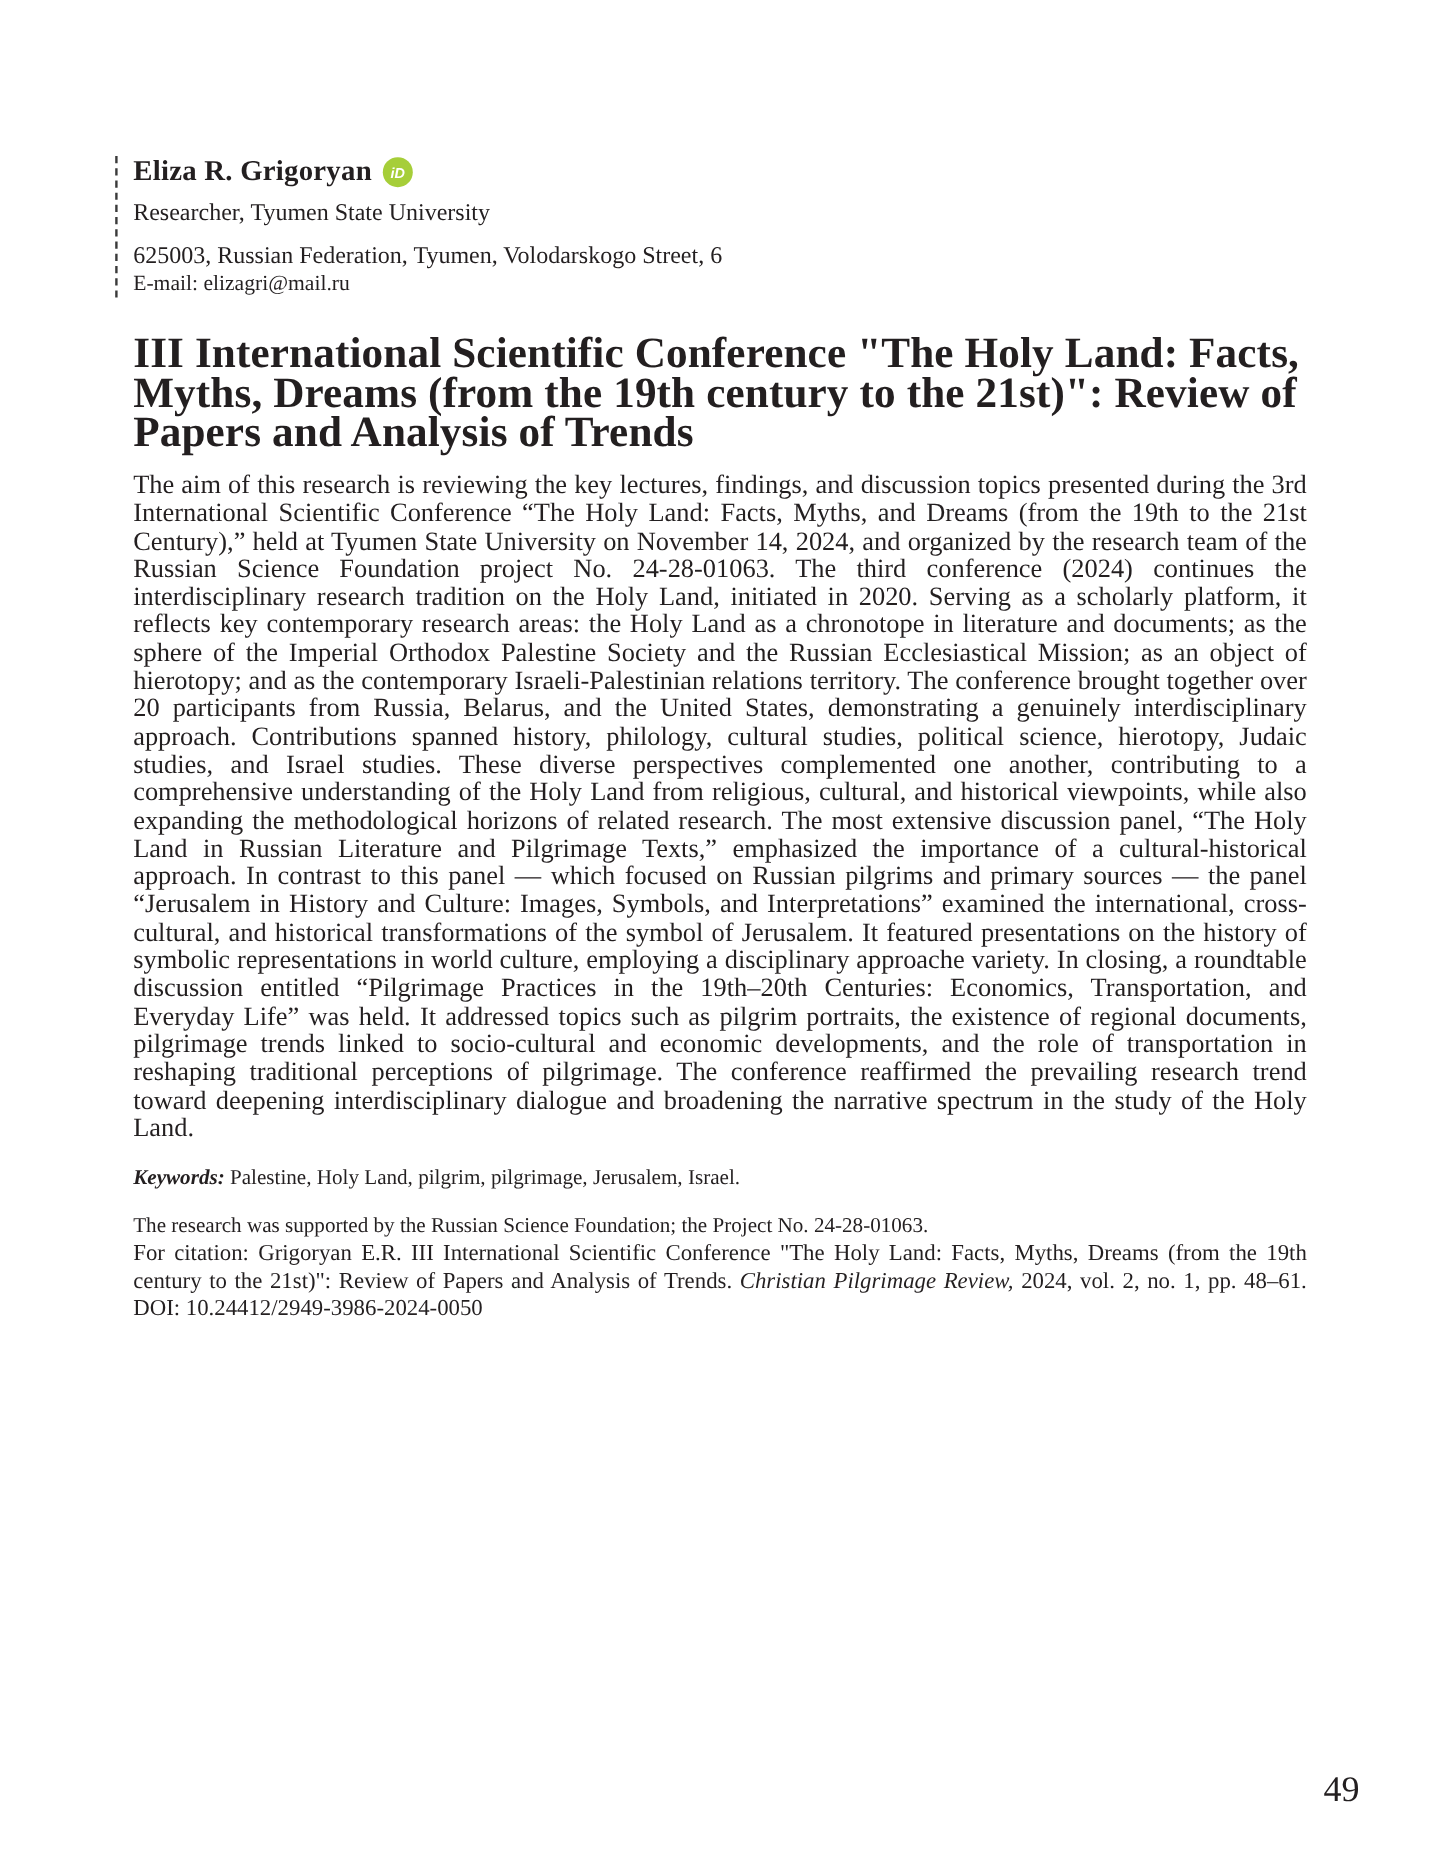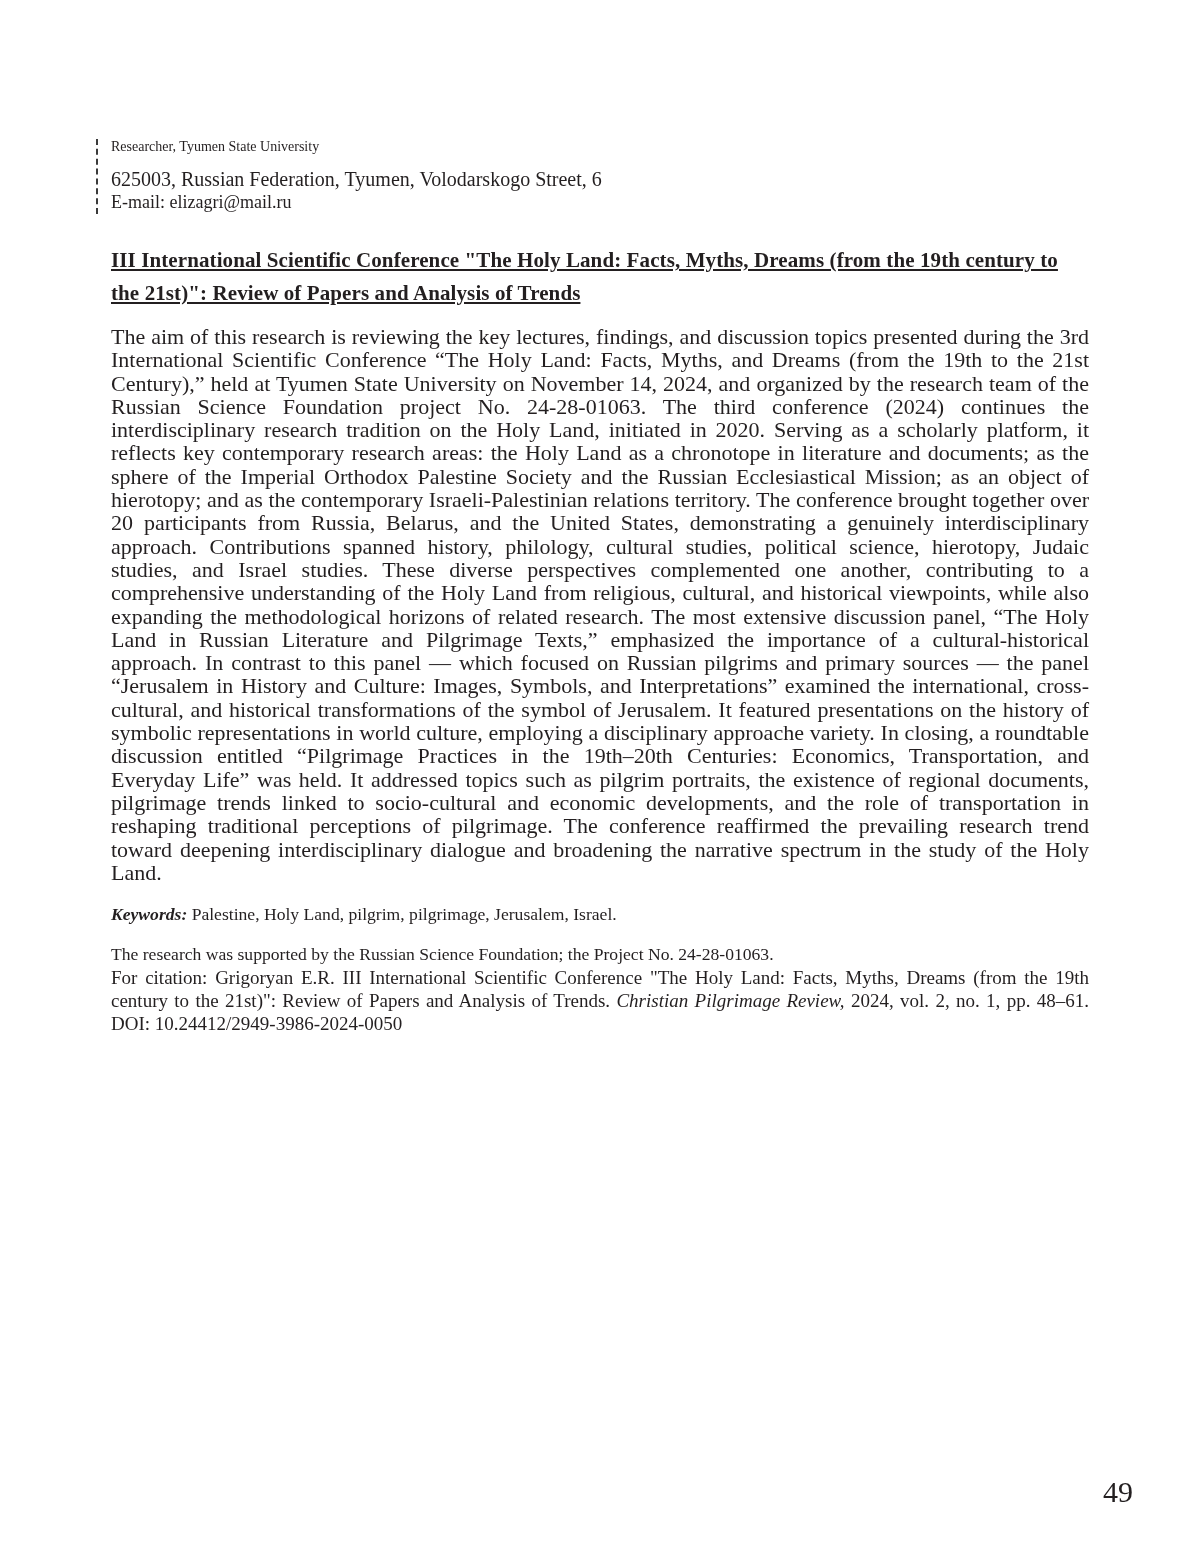--- a/index.html
+++ b/index.html
@@ -45,40 +45,39 @@
     font-size: 12px;
     font-weight: bold;
     font-style: italic;
     display: inline-flex;
     align-items: center;
     justify-content: center;
     cursor: pointer;
     flex: 0 0 auto;
   }
   .author-position {
-    font-size: 14px;
+    font-size: 20px;
     margin-top: 9px;
   }
   .author-address {
     font-size: 20px;
     margin-top: 13px;
     line-height: 23px;
   }
   .author-email {
     font-size: 18px;
     line-height: 23px;
   }
   
   .article-title {
     margin-top: 30px;
-    font-size: 21px;
+    font-size: 36px;
     line-height: 33px;
     font-weight: bold;
     letter-spacing: 0.1px;
-    text-decoration: underline;
   }
   
   .abstract {
     margin-top: 15px;
     font-size: 22px;
     line-height: 23.3px;
     text-align: justify;
   }
   
   .keywords {
@@ -114,20 +113,24 @@
     font-size: 30px;
     font-weight: normal;
   }
 </style>
 </head>
 <body>
 
 <div class="page">
 
   <div class="author-block">
+    <div class="author-name-row">
+      <span class="author-name">Eliza R. Grigoryan</span>
+      <span class="orcid-badge">iD</span>
+    </div>
     <div class="author-position">Researcher, Tyumen State University</div>
     <div class="author-address">625003, Russian Federation, Tyumen, Volodarskogo Street, 6</div>
     <div class="author-email">E-mail: elizagri@mail.ru</div>
   </div>
 
   <h1 class="article-title">III International Scientific Conference "The Holy Land: Facts, Myths, Dreams (from the 19th century to the 21st)": Review of Papers and Analysis of Trends</h1>
 
   <p class="abstract">The aim of this research is reviewing the key lectures, findings, and discussion topics presented during the 3rd International Scientific Conference “The Holy Land: Facts, Myths, and Dreams (from the 19th to the 21st Century),” held at Tyumen State University on November 14, 2024, and organized by the research team of the Russian Science Foundation project No. 24-28-01063. The third conference (2024) continues the interdisciplinary research tradition on the Holy Land, initiated in 2020. Serving as a scholarly platform, it reflects key contemporary research areas: the Holy Land as a chronotope in literature and documents; as the sphere of the Imperial Orthodox Palestine Society and the Russian Ecclesiastical Mission; as an object of hierotopy; and as the contemporary Israeli-Palestinian relations territory. The conference brought together over 20 participants from Russia, Belarus, and the United States, demonstrating a genuinely interdisciplinary approach. Contributions spanned history, philology, cultural studies, political science, hierotopy, Judaic studies, and Israel studies. These diverse perspectives complemented one another, contributing to a comprehensive understanding of the Holy Land from religious, cultural, and historical viewpoints, while also expanding the methodological horizons of related research. The most extensive discussion panel, “The Holy Land in Russian Literature and Pilgrimage Texts,” emphasized the importance of a cultural-historical approach. In contrast to this panel — which focused on Russian pilgrims and primary sources — the panel “Jerusalem in History and Culture: Images, Symbols, and Interpretations” examined the international, cross-cultural, and historical transformations of the symbol of Jerusalem. It featured presentations on the history of symbolic representations in world culture, employing a disciplinary approache variety. In closing, a roundtable discussion entitled “Pilgrimage Practices in the 19th–20th Centuries: Economics, Transportation, and Everyday Life” was held. It addressed topics such as pilgrim portraits, the existence of regional documents, pilgrimage trends linked to socio-cultural and economic developments, and the role of transportation in reshaping traditional perceptions of pilgrimage. The conference reaffirmed the prevailing research trend toward deepening interdisciplinary dialogue and broadening the narrative spectrum in the study of the Holy Land.</p>
 
   <p class="keywords">

